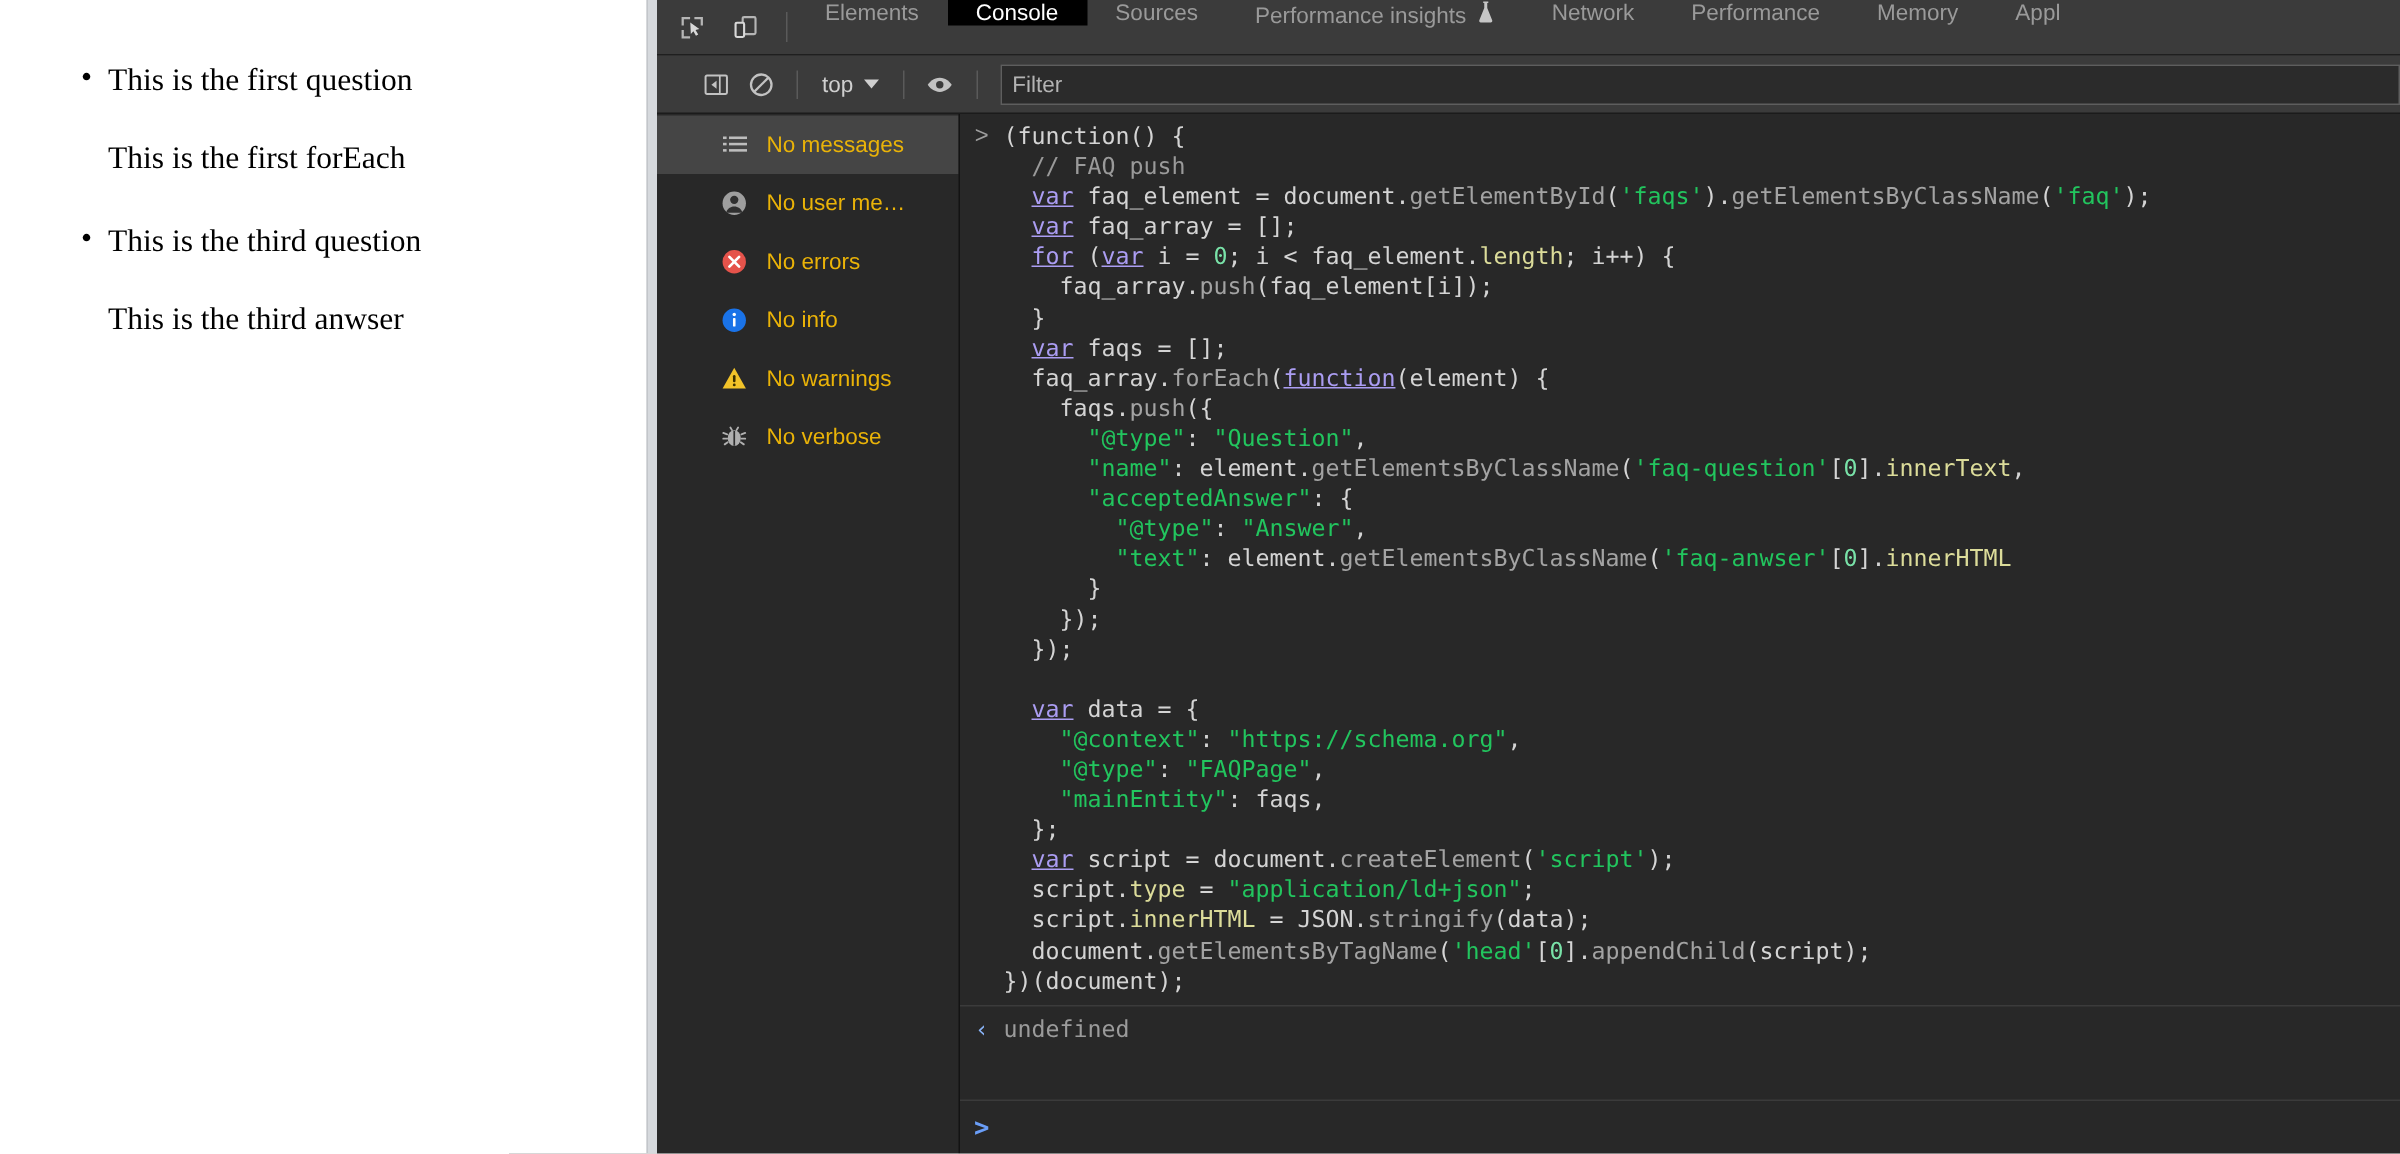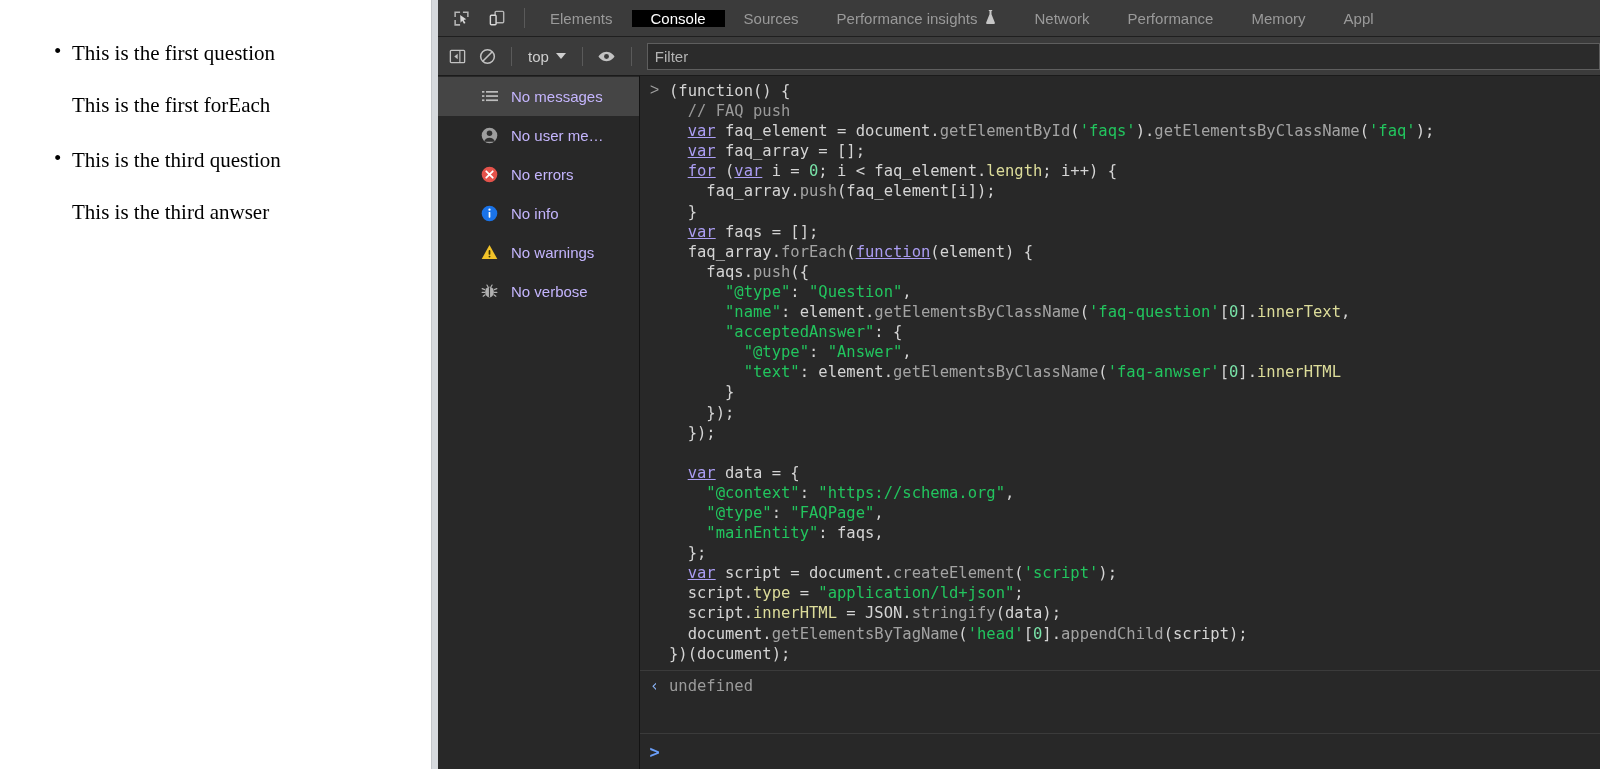--- a/index.html
+++ b/index.html
@@ -83,37 +83,37 @@
     display: flex; align-items: center;
     padding: 0 8px 0 10px;
     gap: 10px;
   }
   .ticon {
     width: 26px; height: 26px;
     display: flex; align-items: center; justify-content: center;
     border-radius: 2px;
   }
   .vdiv { width: 1px; background: #5a5a5a; margin: 8px 6px; }
-  .tabs { display: flex; align-items: center; overflow: hidden; }
+  .tabs { display: flex; align-items: flex-start; overflow: hidden; }
   .tab {
     display: flex; align-items: center; gap: 6px;
     padding: 0 19px;
     font-size: 15px;
     color: #9a9a9a;
     white-space: nowrap;
     font-family: "Liberation Sans", sans-serif;
   }
   .tab.active { background: #000000; color: #ffffff; }
 
   
   .toolbar {
     height: 39px; min-height: 39px;
     background: #3b3b3b;
     display: flex; align-items: center;
-    padding: 0 0 0 4px;
+    padding: 0 0 0 24px;
     gap: 0;
     border-bottom: 1px solid #1b1b1b;
   }
   .tbtn {
     width: 30px; height: 30px;
     display: flex; align-items: center; justify-content: center;
     border-radius: 2px;
   }
   .tsep { width: 1px; height: 19px; background: #5a5a5a; margin: 0 9px; }
   .ctx-select {
@@ -151,21 +151,21 @@
     background: #282828;
     border-right: 1px solid #131313;
     padding-top: 1px;
     overflow: hidden;
   }
   .side-item {
     height: 39px;
     display: flex; align-items: center;
     gap: 12px;
     padding-left: 42px;
-    color: #c4b5fd;
+    color: #eab308;
     font-size: 15px;
     white-space: nowrap;
     font-family: "Liberation Sans", sans-serif;
   }
   .side-item.selected { background: #454545; }
   .side-ico {
     width: 19px; height: 19px;
     display: flex; align-items: center; justify-content: center;
     flex: 0 0 19px;
   }

